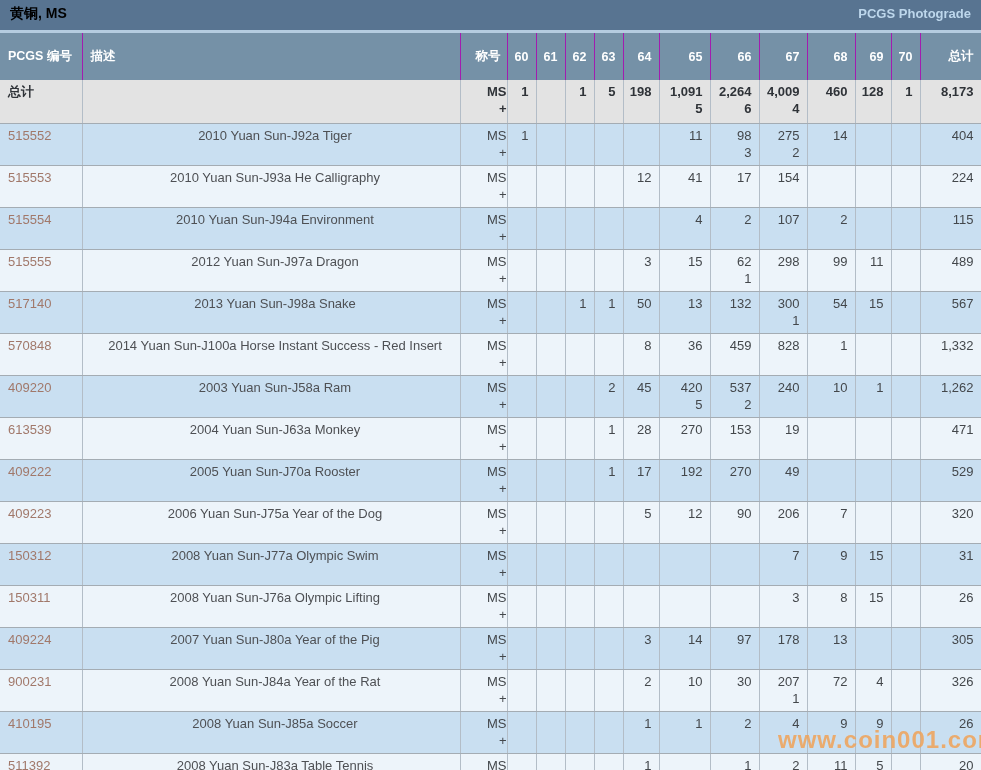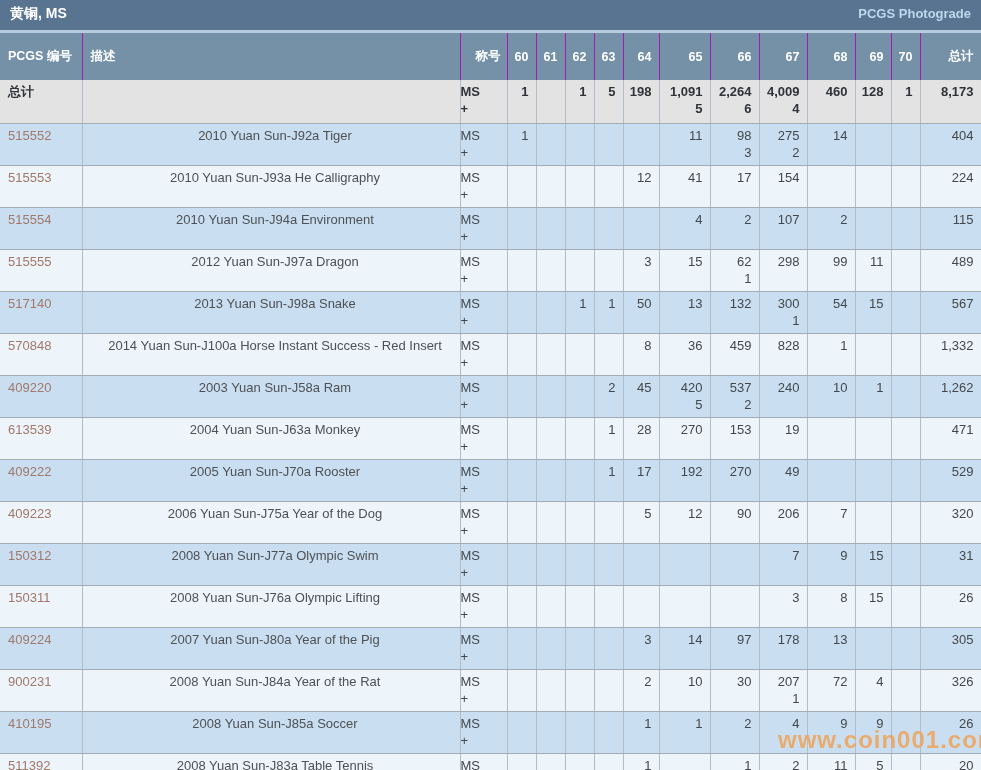--- a/index.html
+++ b/index.html
@@ -6,21 +6,21 @@
   html,body { margin:0; padding:0; }
   body {
     width:981px; height:770px; overflow:hidden; position:relative;
     background:#ffffff; font-family:"Liberation Sans", sans-serif;
   }
   .topbar {
     height:33px; background:#587491; border-bottom:3px solid #b5cce0;
     display:flex; align-items:center; justify-content:space-between;
     padding:0 10px 3px 10px; 
   }
-  .topbar .title { color:#ffffff; font-size:14px; font-weight:bold; }
+  .topbar .title { color:#000000; font-size:14px; font-weight:bold; }
   .topbar .link { color:#bdd7ec; font-size:13px; text-decoration:none; font-weight:bold; cursor:pointer;text-align:center; }
 
   table { border-collapse:collapse; table-layout:fixed; width:981px; }
   thead tr { height:24px; }
   thead th {
     background:#7591a7; color:#ffffff; font-size:12.5px; font-weight:bold;
     padding:0 7px 0 0; text-align:right; border-right:1px solid #a21caf;
     white-space:nowrap; overflow:hidden;
   }
   thead th.pcgs, thead th.desc { text-align:left; padding:0 0 0 8px; }
@@ -30,21 +30,21 @@
   tbody tr.totals { height:43px; }
   tbody td {
     vertical-align:top; font-size:13px; color:#43474b;
     border-right:1px solid #b3bdc7; border-bottom:1px solid #a4acb3;
     padding:4px 7px 0 0; text-align:right; line-height:16px;
     white-space:nowrap; overflow:hidden;
   }
   tbody td div { height:17px; }
   tbody td.pcgs { text-align:left; padding:4px 0 0 8px; }
   tbody td.desc { text-align:center; padding:4px 0 0 8px; color:#4e5054; }
-  tbody td.desig { text-align:left; padding:4px 0 0 0;margin-left:18px; }
+  tbody td.desig { text-align:right; padding:4px 0 0 0;margin-left:18px; }
   tbody tr.odd  td { background:#c9dff1; }
   tbody tr.even td { background:#edf4fa; }
   tbody tr.totals td { background:#e3e3e3; font-weight:bold; color:#2f3338; }
   a.pcgs-link { color:#a1786a; text-decoration:none; cursor:pointer; }
 
   .watermark {
     position:absolute; left:778px; top:726px;
     font-size:24px; font-weight:bold; letter-spacing:1px;
     color:#f0a258; opacity:0.85; pointer-events:none;
   }

